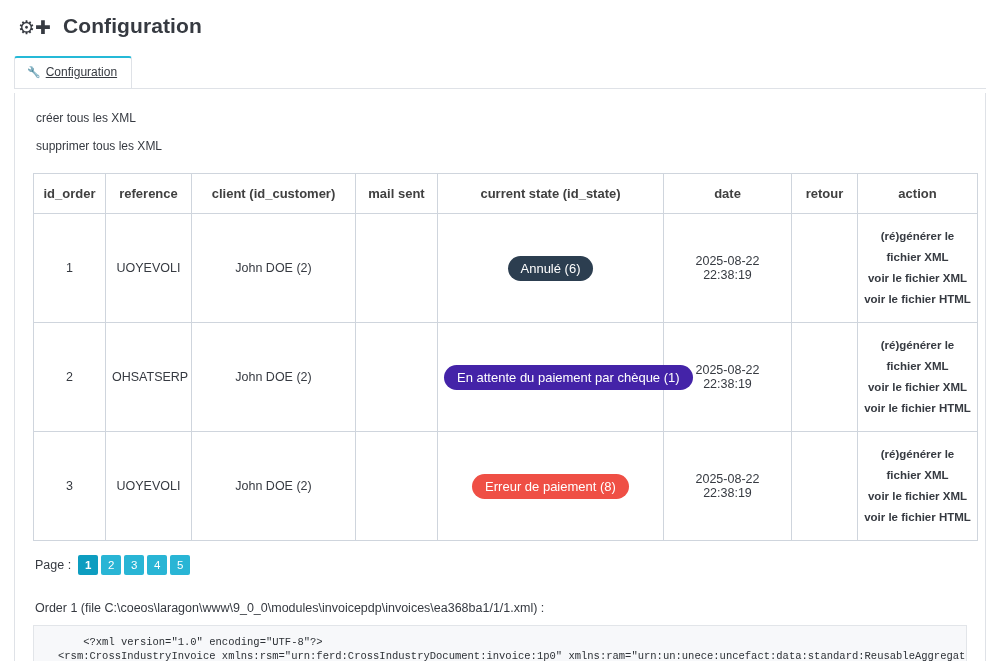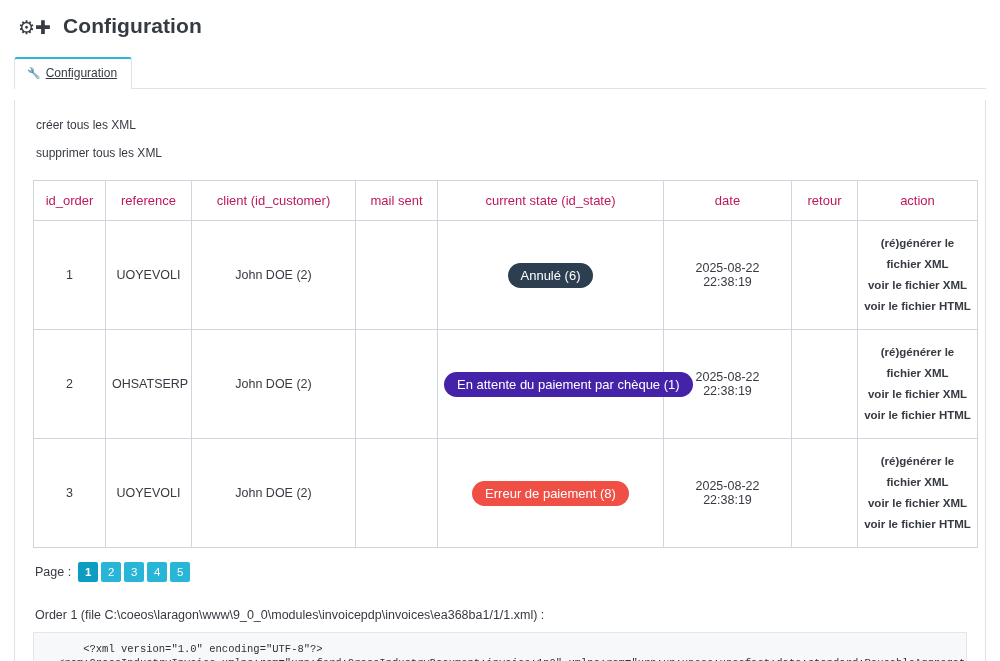--- a/index.html
+++ b/index.html
@@ -35,22 +35,22 @@
   }
   .page-header .hdr-title {
     font-size: 21px;
     font-weight: bold;
     color: #363a41;
     letter-spacing: 0.1px;
   }
   
   .tabbar {
     display: flex;
-    align-items: center;
-    margin: 5px 14px 11px 14px;
+    align-items: flex-start;
+    margin: 5px 14px 4px 14px;
     border-bottom: 1px solid #dfe2e7;
     height: 34px;
   }
   .tab {
     font-size: 12px;
     padding: 8px 14px 9px 12px;
     color: #6c868e;
     border: 1px solid transparent;
     border-bottom: none;
     position: relative;
@@ -91,23 +91,23 @@
     margin-top: 20px;
     table-layout: fixed;
   }
   table.grid th, table.grid td {
     border: 1px solid #cfd5dd;
     font-size: 12.5px;
     text-align: center;
     vertical-align: middle;
   }
   table.grid th {
-    font-weight: normal;
+    font-weight: bold;
     padding: 12px 4px;
-    color: #be185d;
+    color: #404040;
     font-size: 13px;
   }
   table.grid td {
     padding: 12px 6px;
     height: 78px;
     color: #363a41;
   }
   .col-id { width: 72px; }
   .col-ref { width: 86px; }
   .col-client { width: 164px; }

